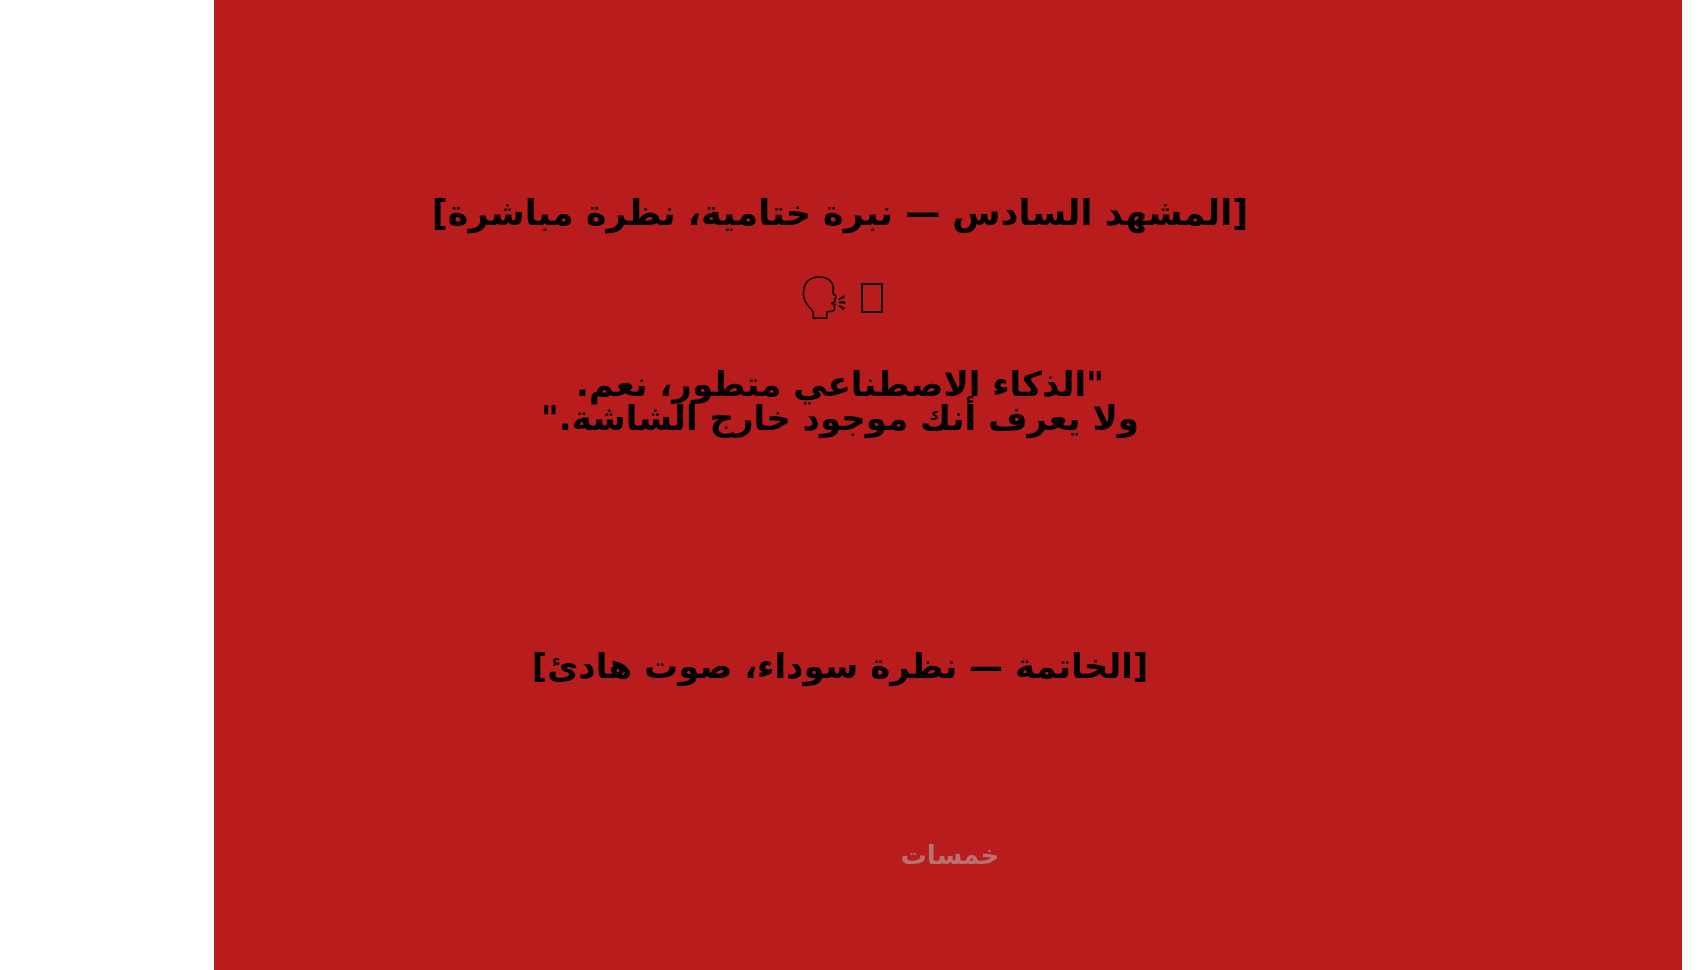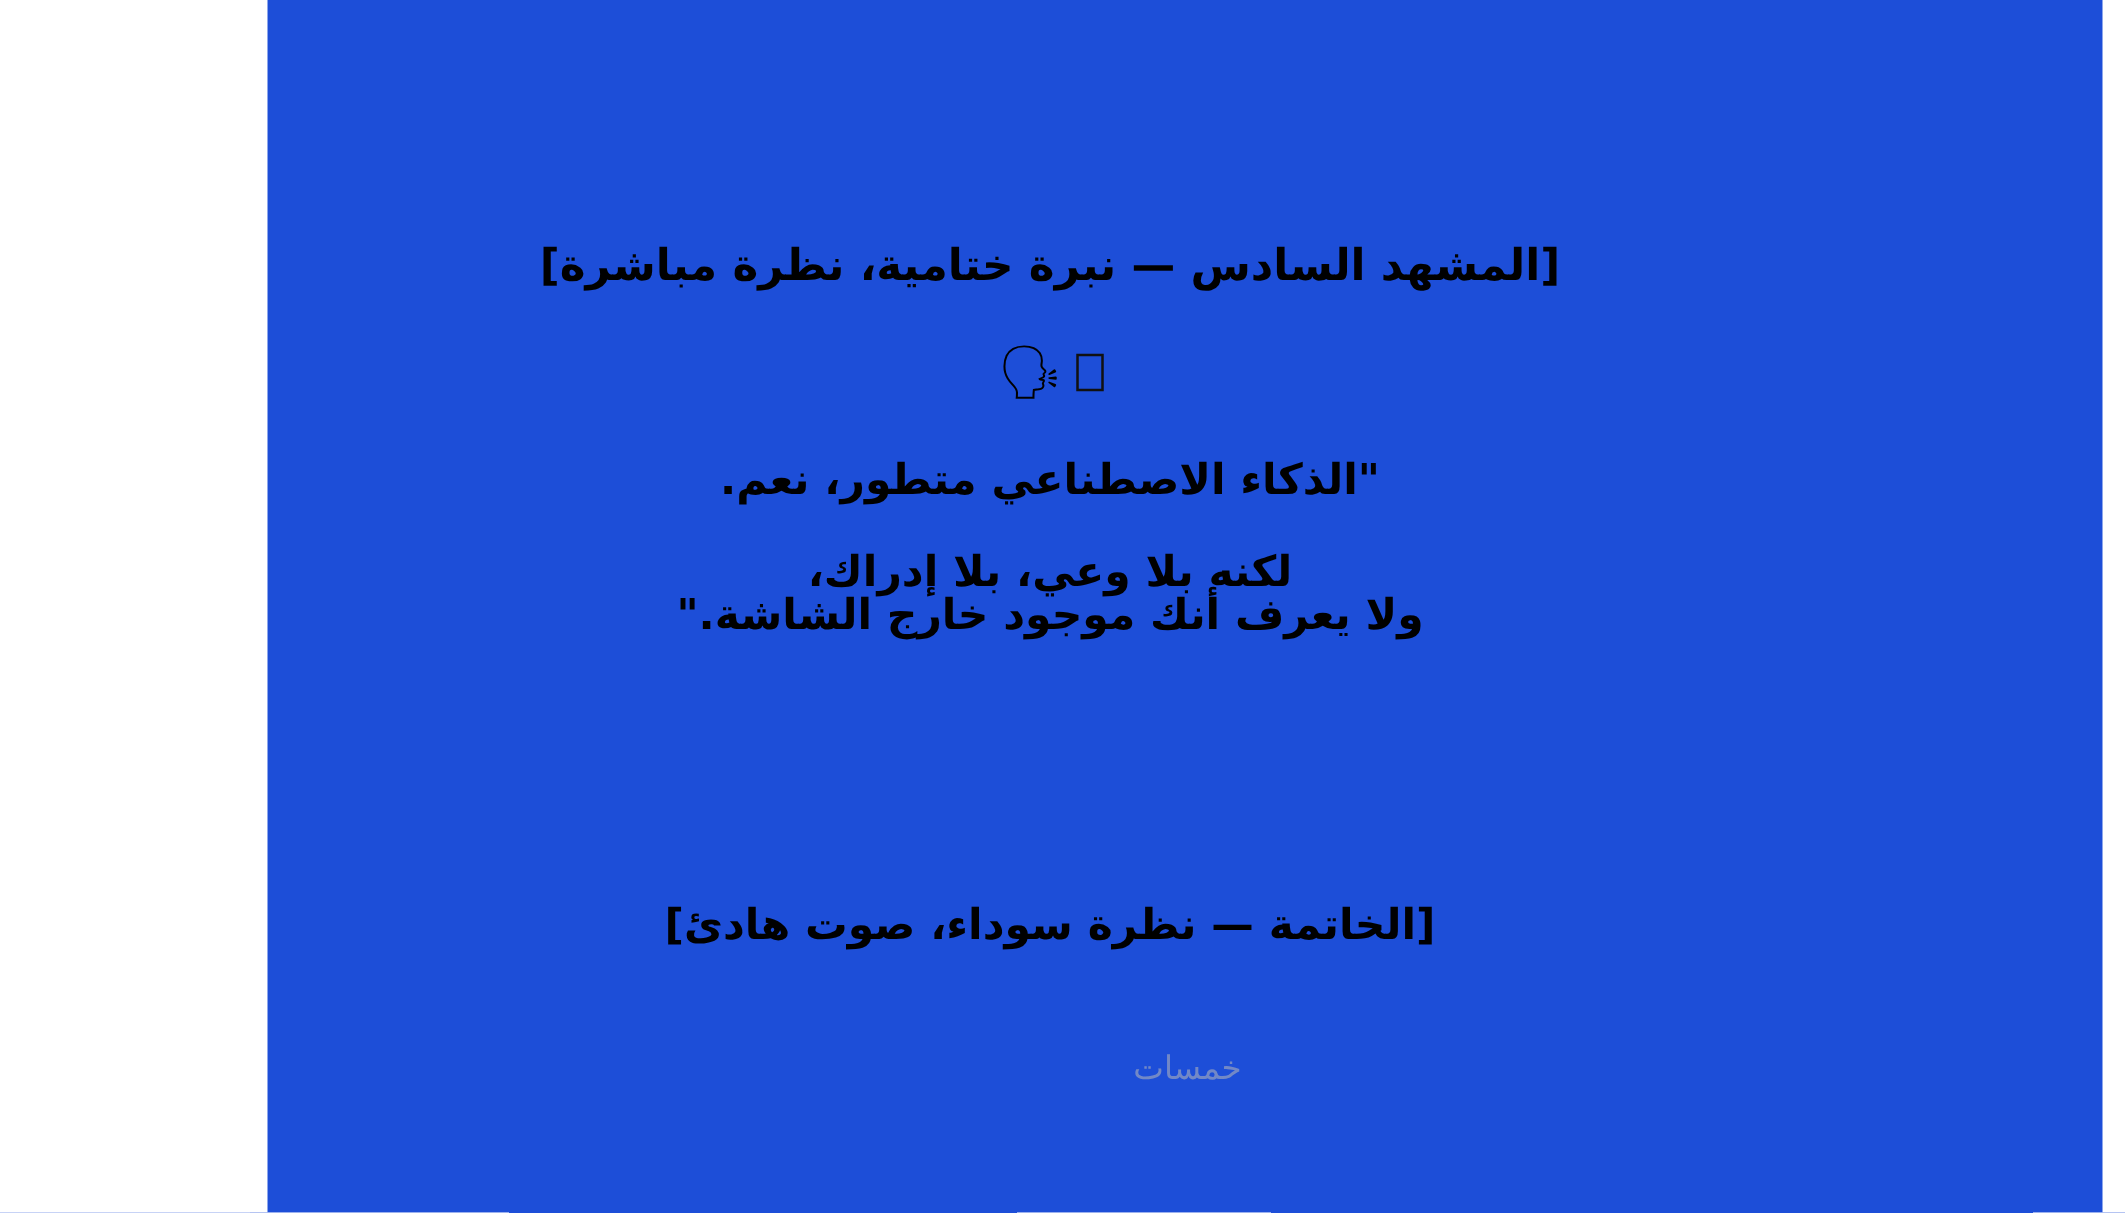--- a/index.html
+++ b/index.html
@@ -10,21 +10,21 @@
   body {
     width: 1700px;
     height: 970px;
     overflow: hidden;
     font-family: "DejaVu Sans", "Liberation Sans", sans-serif;
   }
   .page {
     position: relative;
     width: 1500px;
     height: 970px;
-    background: #1d4ed8;
+    background: #b91c1c;
   }
   
   .edge-right {
     position: absolute;
     top: 0;
     right: 0;
     width: 18px;
     height: 970px;
     background: #ffffff;
   }
@@ -93,21 +93,21 @@
     font-size: 34px;
     margin-top: 214px;
   }
   .watermark {
     position: absolute;
     left: 50%;
     transform: translateX(-50%);
     top: 840px;
     font-size: 26px;
     color: #b9b9b9;
-    font-weight: normal;
+    font-weight: bold;
     letter-spacing: 1px;
     direction: rtl;
     opacity: 0.55;
     pointer-events: none;
   }
 </style>
 </head>
 <body>
 
 <div class="page">
@@ -119,21 +119,20 @@
 
     <div class="line scene-heading">[المشهد السادس — نبرة ختامية، نظرة مباشرة]</div>
 
     <div class="speaker-row">
       <span class="speaker-emoji">🗣</span>
       <span class="speaker-box"></span>
     </div>
 
     <div class="line quote-1">"الذكاء الاصطناعي متطور، نعم.</div>
 
-    <div class="line quote-2">لكنه بلا وعي، بلا إدراك،</div>
 
     <div class="line quote-3">ولا يعرف أنك موجود خارج الشاشة."</div>
 
     <div class="line closing-1">[الخاتمة — نظرة سوداء، صوت هادئ]</div>
 
   </div>
 
   <div class="watermark">خمسات</div>
 
 </div>

